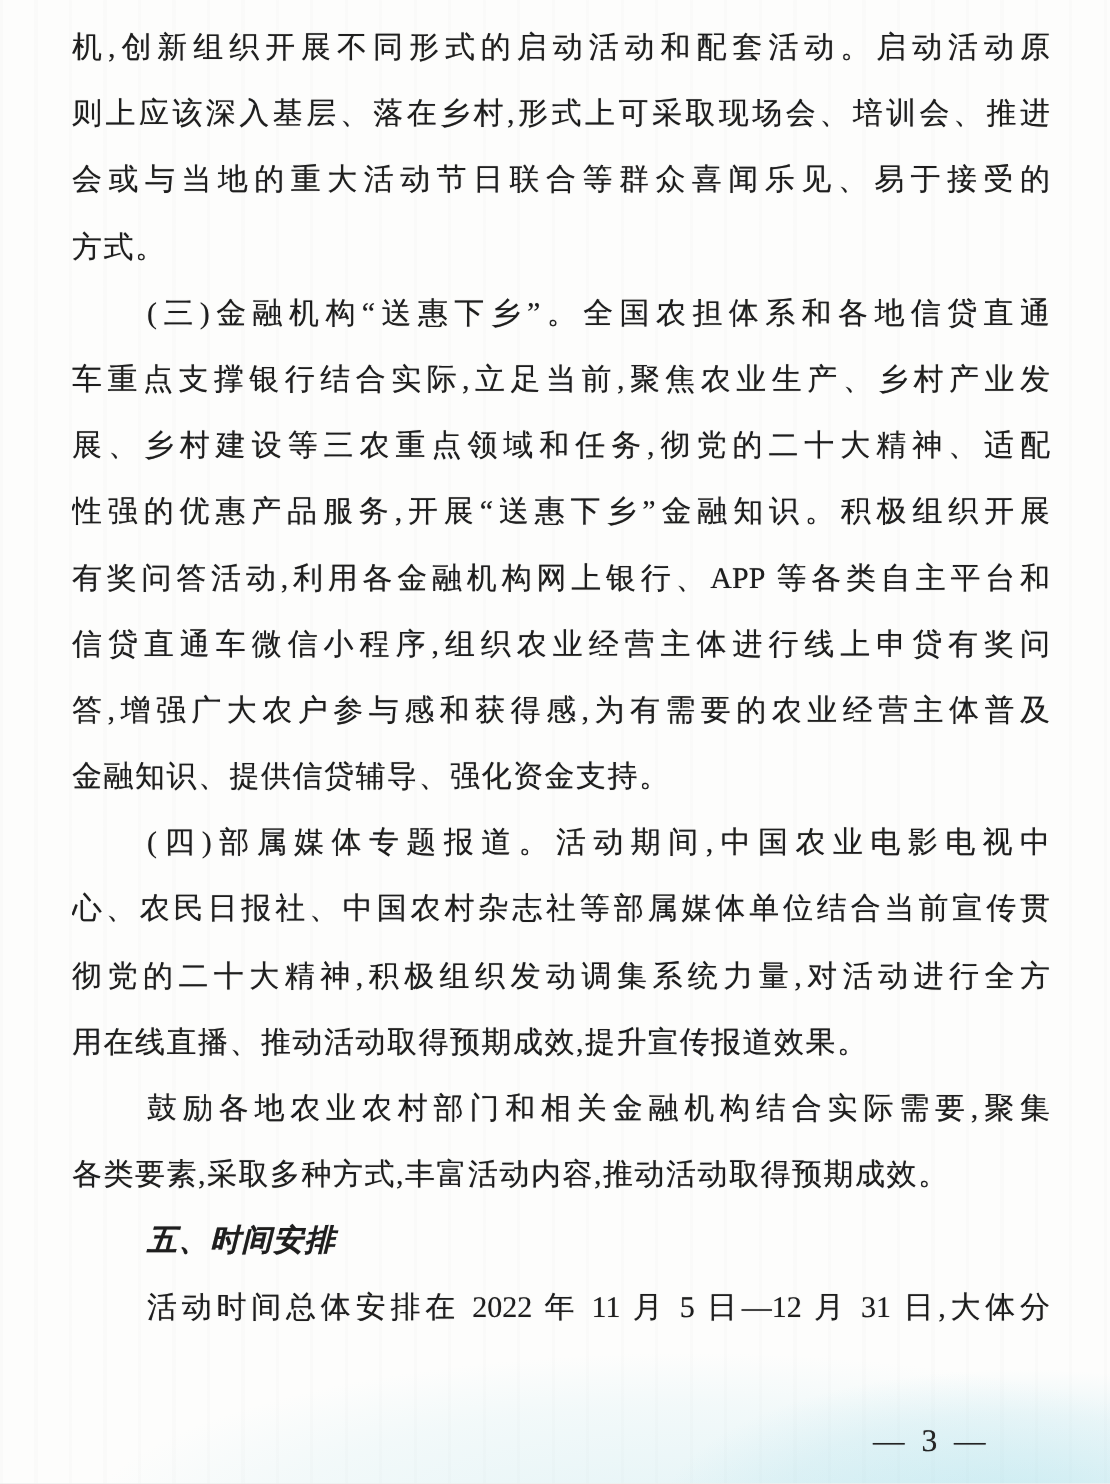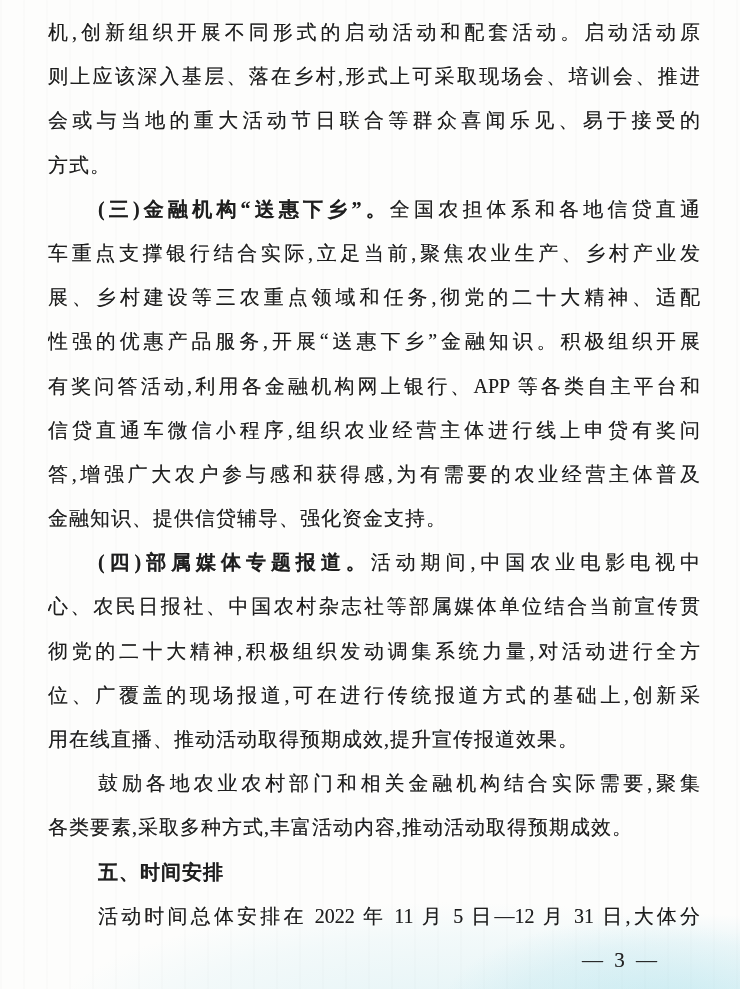--- a/index.html
+++ b/index.html
@@ -43,28 +43,29 @@
   }
   .ln-end {
     text-align: center;
     text-align-last: left;
     letter-spacing: 1px;
   }
   .ln-indent {
     text-indent: 50px;
   }
   .seg-bold {
-    font-weight: 700;
+    font-weight: 400;
   }
   .ln-head {
     text-align: right;
     text-align-last: left;
     font-family: "Liberation Sans", "DejaVu Sans", sans-serif;
     font-weight: 700;
     letter-spacing: 1px;
+    font-style: italic;
   }
   .page-number {
     position: absolute;
     right: 80px;
     top: 948px;
     font-size: 21px;
     letter-spacing: 3px;
     color: #242424;
     text-shadow: 0 0 0.5px rgba(30,30,30,0.5);
   }
@@ -85,21 +86,20 @@
     <div class="ln">展、乡村建设等三农重点领域和任务,彻党的二十大精神、适配</div>
     <div class="ln">性强的优惠产品服务,开展“送惠下乡”金融知识。积极组织开展</div>
     <div class="ln">有奖问答活动,利用各金融机构网上银行、APP 等各类自主平台和</div>
     <div class="ln">信贷直通车微信小程序,组织农业经营主体进行线上申贷有奖问</div>
     <div class="ln">答,增强广大农户参与感和获得感,为有需要的农业经营主体普及</div>
     <div class="ln ln-end">金融知识、提供信贷辅导、强化资金支持。</div>
 
     <div class="ln ln-indent"><span class="seg-bold">(四)部属媒体专题报道。</span><span>活动期间,中国农业电影电视中</span></div>
     <div class="ln">心、农民日报社、中国农村杂志社等部属媒体单位结合当前宣传贯</div>
     <div class="ln">彻党的二十大精神,积极组织发动调集系统力量,对活动进行全方</div>
-    <div class="ln">位、广覆盖的现场报道,可在进行传统报道方式的基础上,创新采</div>
     <div class="ln ln-end">用在线直播、推动活动取得预期成效,提升宣传报道效果。</div>
 
     <div class="ln ln-indent">鼓励各地农业农村部门和相关金融机构结合实际需要,聚集</div>
     <div class="ln ln-end">各类要素,采取多种方式,丰富活动内容,推动活动取得预期成效。</div>
 
     <div class="ln ln-head ln-indent">五、时间安排</div>
 
     <div class="ln ln-indent">活动时间总体安排在 2022 年 11 月 5 日—12 月 31 日,大体分</div>
 
   </div>

